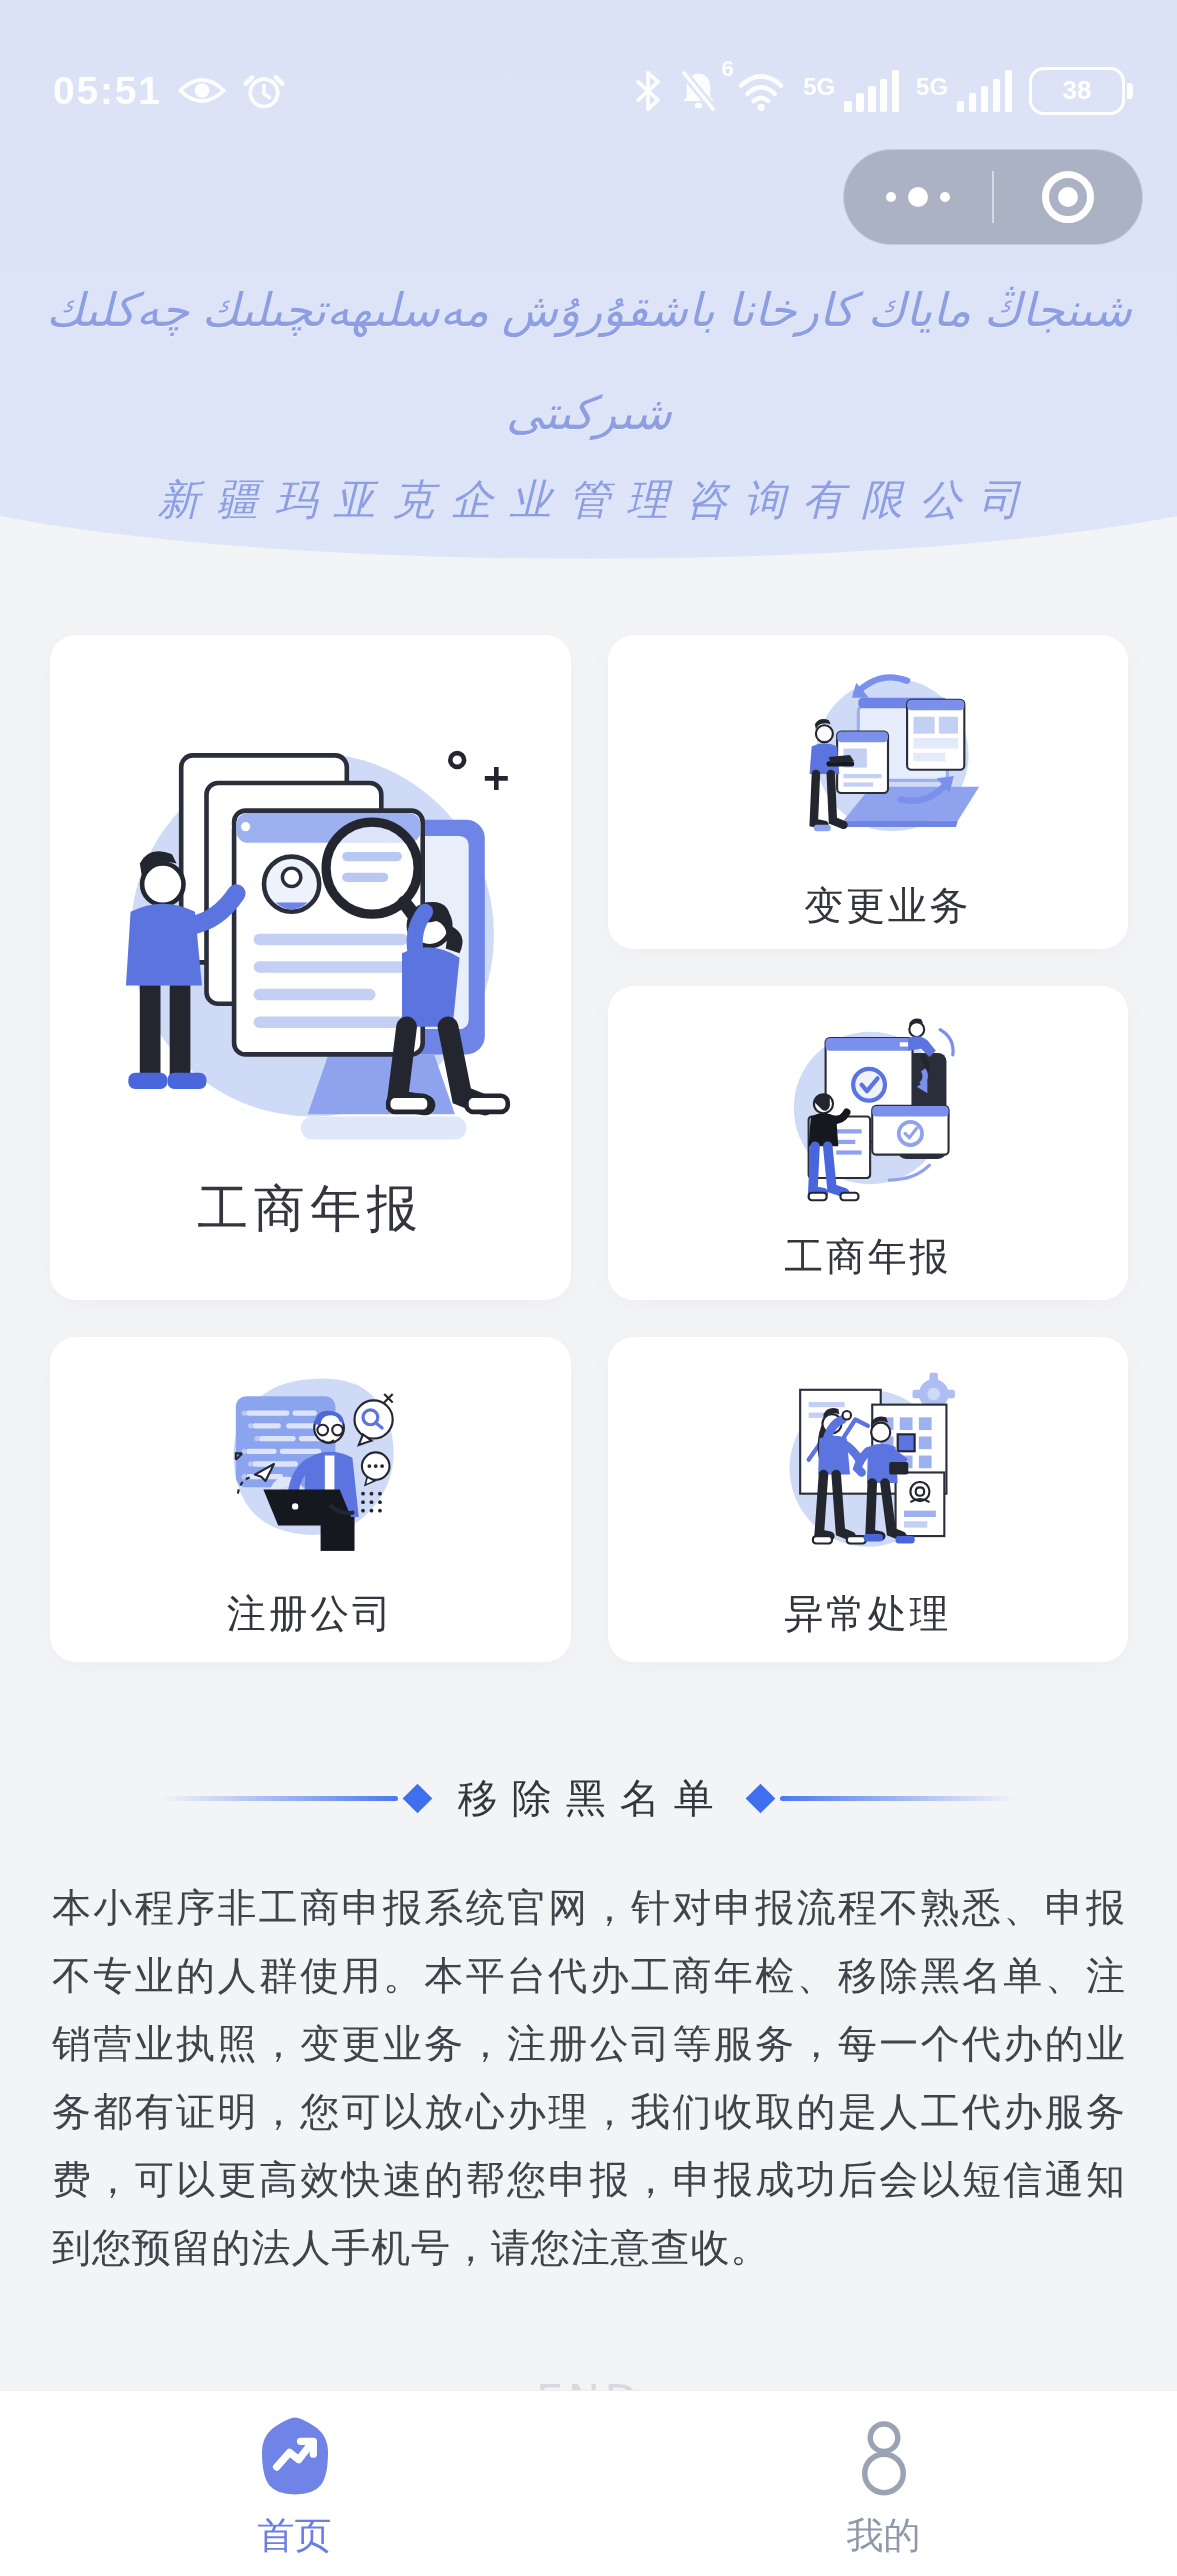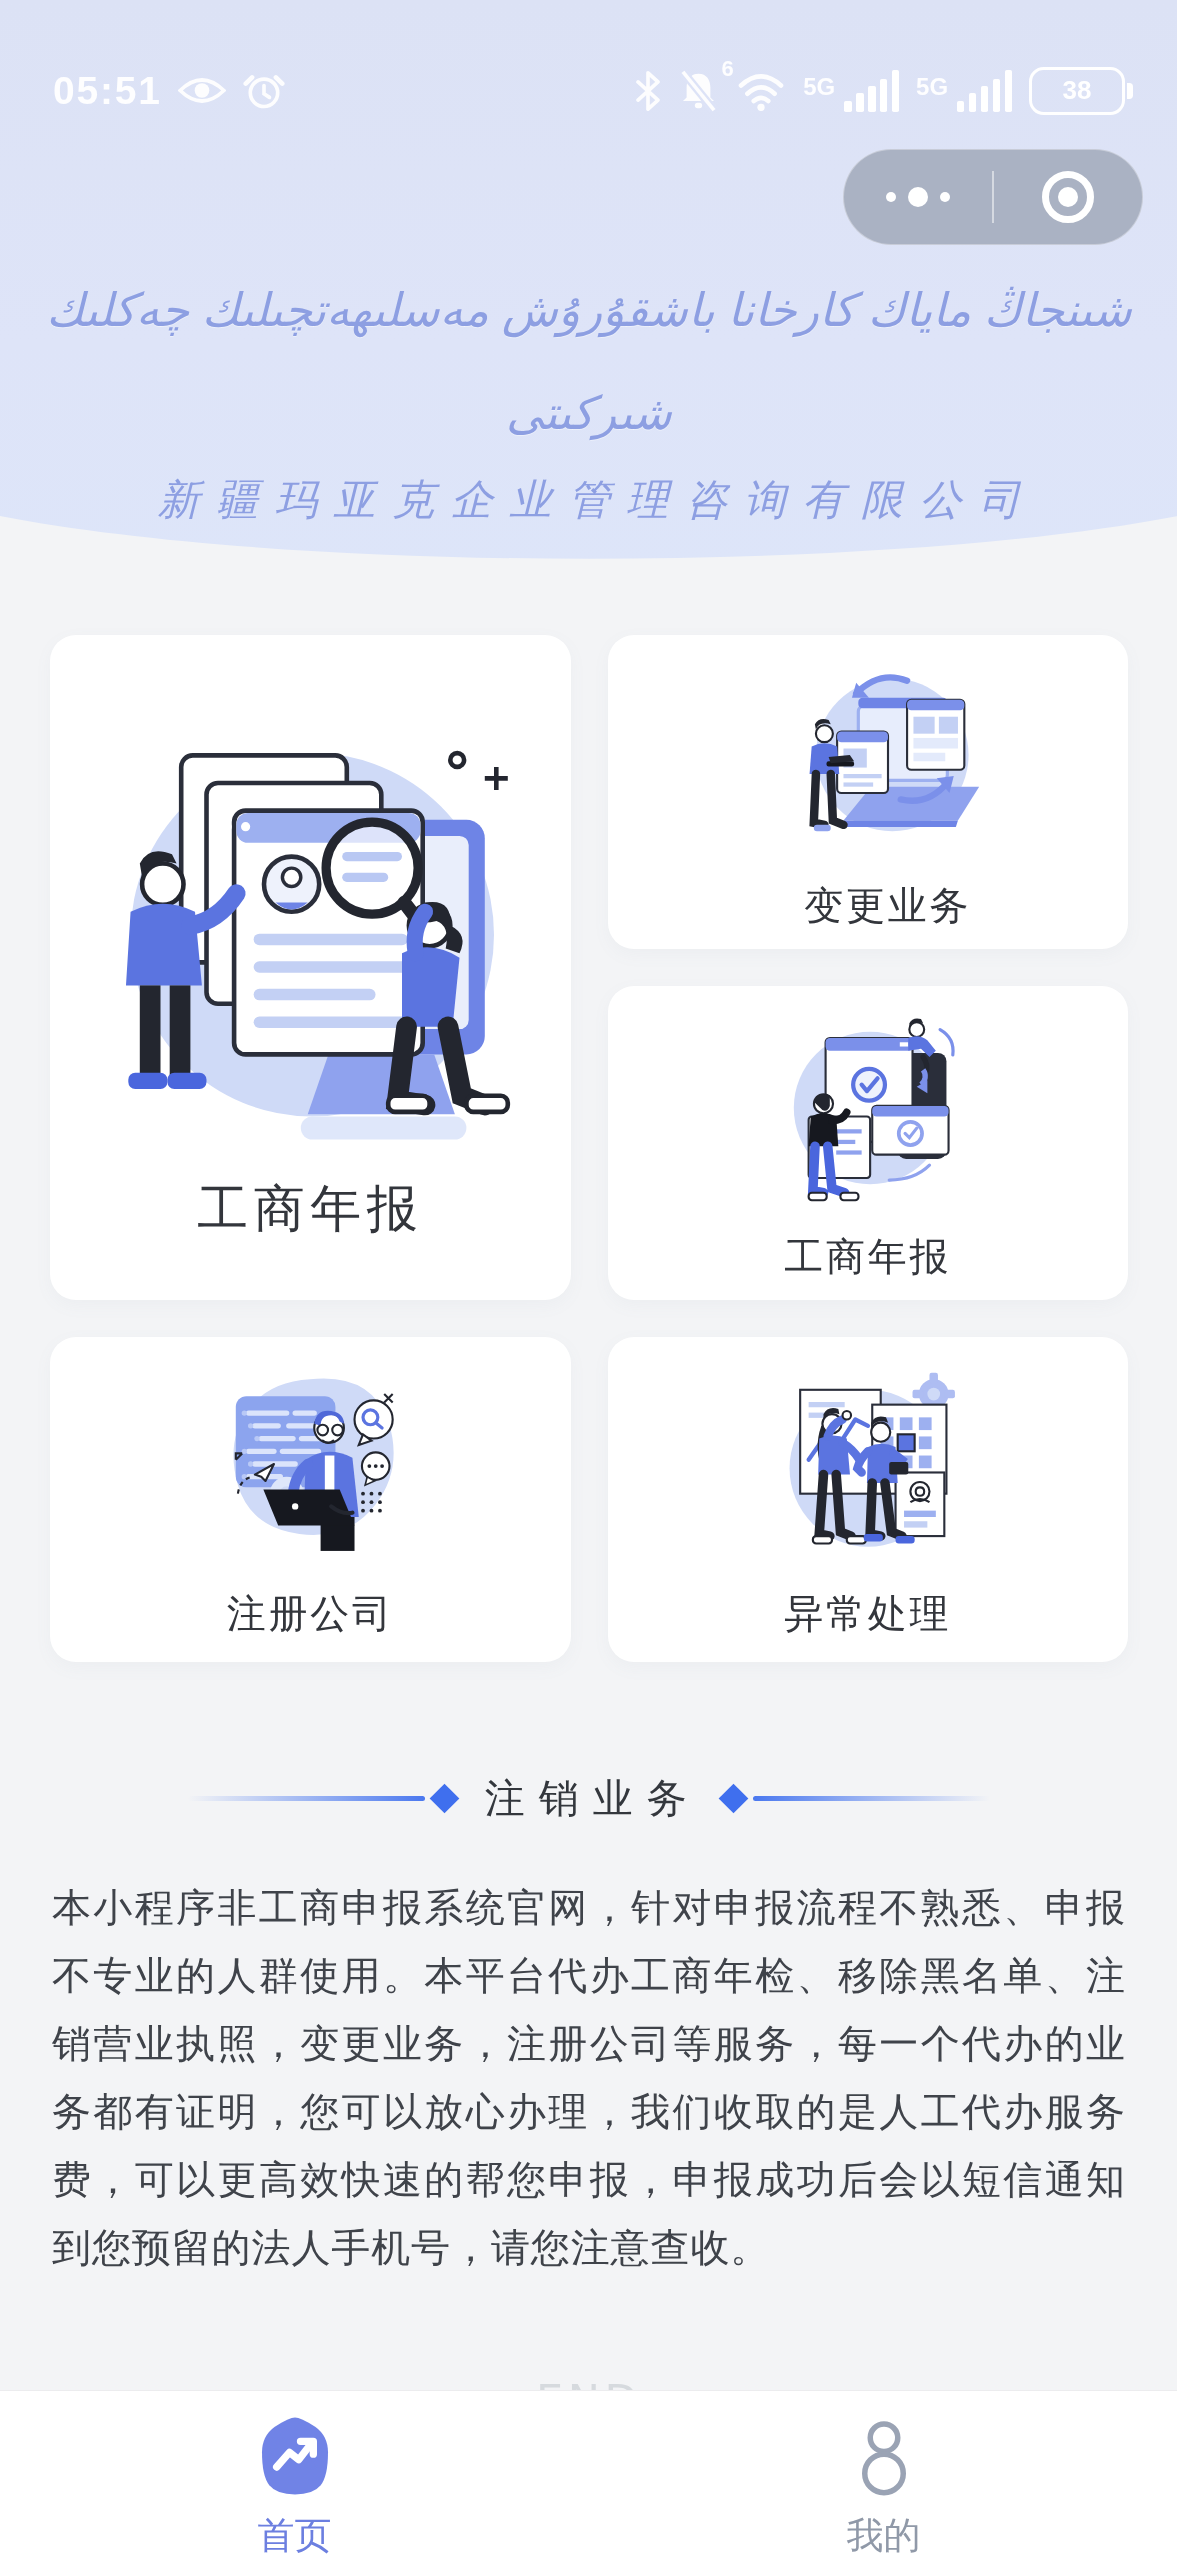--- a/index.html
+++ b/index.html
@@ -443,21 +443,21 @@
         <rect x="126" y="168" width="18" height="7" rx="3" fill="#4a66dd"></rect>
       </svg>
       <div class="card-label">异常处理</div>
     </div>
   </div>
 
   <div class="notice">
     <div class="notice-head">
       <span class="tip-line l"></span>
       <span class="tip-diamond"></span>
-      <span class="notice-title">注销业务</span>
+      <span class="notice-title">移除黑名单</span>
       <span class="tip-diamond"></span>
       <span class="tip-line r"></span>
     </div>
     <p class="notice-body">本小程序非工商申报系统官网，针对申报流程不熟悉、申报不专业的人群使用。本平台代办工商年检、移除黑名单、注销营业执照，变更业务，注册公司等服务，每一个代办的业务都有证明，您可以放心办理，我们收取的是人工代办服务费，可以更高效快速的帮您申报，申报成功后会以短信通知到您预留的法人手机号，请您注意查收。</p>
   </div>
 
   <div class="end-row">
     <span class="end-line l"></span>
     <span class="end-text">END</span>
     <span class="end-line r"></span>

